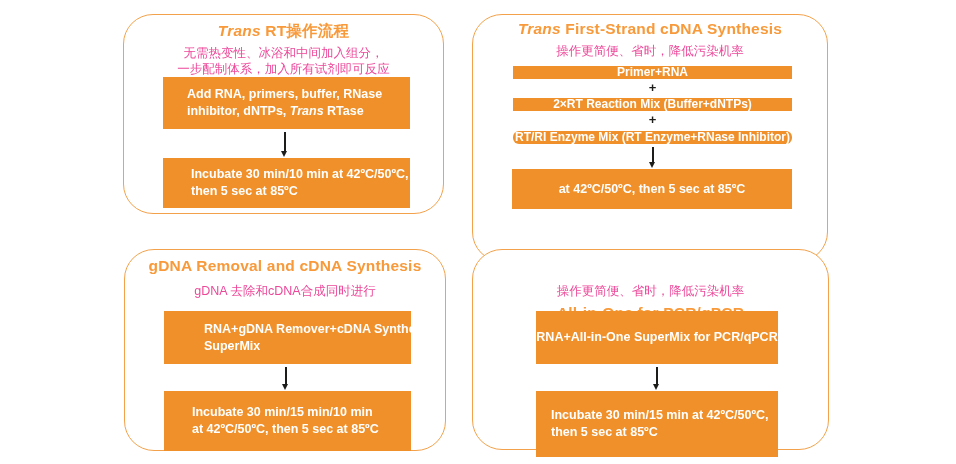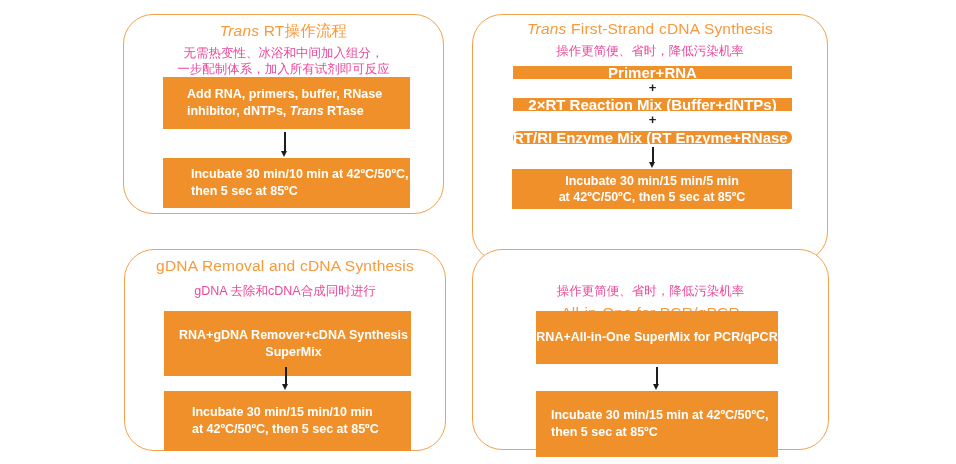--- a/index.html
+++ b/index.html
@@ -25,21 +25,21 @@
   .panel-bl { left: 124px; top: 249px; width: 322px; height: 202px; }
   .panel-br { left: 472px; top: 249px; width: 357px; height: 201px; }
 
   .panel-title {
     position: absolute;
     left: 0; right: 0;
     margin: 0;
     text-align: center;
     color: #f8993a;
     font-size: 15.5px;
-    font-weight: 400;
+    font-weight: 700;
     letter-spacing: 0.2px;
     white-space: nowrap;
   }
   .panel-title i { font-style: italic; }
 
   .subtitle {
     position: absolute;
     left: 0; right: 0;
     text-align: center;
     color: #ec4899;
@@ -61,21 +61,21 @@
     box-sizing: border-box;
   }
   .obox .line { display: block; white-space: nowrap; }
   .obox i { font-style: italic; }
 
   .bar {
     position: absolute;
     background: #f0902a;
     color: #ffffff;
     font-weight: bold;
-    font-size: 15px;
+    font-size: 12px;
     line-height: 13px;
     height: 13px;
     text-align: center;
     white-space: nowrap;
   }
 
   .plus {
     position: absolute;
     text-align: center;
     color: #1d1d1b;
@@ -114,21 +114,21 @@
   .panel-tr .plus-1      { left: 40px; top: 66px;  width: 279px; }
   .panel-tr .bar-2       { left: 40px; top: 83px;  width: 279px; }
   .panel-tr .plus-2      { left: 40px; top: 98px;  width: 279px; }
   .panel-tr .bar-3       { left: 40px; top: 116px; width: 279px; border-radius: 6px; }
   .panel-tr .arrow       { left: 179px; top: 132px; height: 15px; }
   .panel-tr .obox-b      { left: 39px; top: 154px; width: 280px; height: 40px; text-align: center; line-height: 16px; }
 
   
   .panel-bl .panel-title { top: 7px; }
   .panel-bl .subtitle    { top: 34px; }
-  .panel-bl .obox-a      { left: 39px; top: 61px;  width: 247px; height: 65px; padding-left: 12px; text-align: center; }
+  .panel-bl .obox-a      { left: 39px; top: 61px;  width: 247px; height: 53px; padding-left: 40px; }
   .panel-bl .arrow       { left: 160px; top: 117px; height: 17px; }
   .panel-bl .obox-b      { left: 39px; top: 141px; width: 247px; height: 60px; padding-left: 28px; }
 
   
   .panel-br .panel-title { top: 7px; margin-top: 47px; }
   .panel-br .subtitle    { top: 34px; }
   .panel-br .obox-a      { left: 63px; top: 61px;  width: 242px; height: 53px; text-align: center; align-items: center; }
   .panel-br .arrow       { left: 183px; top: 117px; height: 17px; }
   .panel-br .obox-b      { left: 63px; top: 141px; width: 242px; height: 66px; padding-left: 15px; }
 </style>
@@ -157,21 +157,20 @@
   <section class="panel panel-tr">
     <h2 class="panel-title"><i>Trans</i><span> First-Strand cDNA Synthesis</span></h2>
     <div class="subtitle">操作更简便、省时，降低污染机率</div>
     <div class="bar bar-1">Primer+RNA</div>
     <div class="plus plus-1">+</div>
     <div class="bar bar-2">2×RT Reaction Mix (Buffer+dNTPs)</div>
     <div class="plus plus-2">+</div>
     <div class="bar bar-3">RT/RI Enzyme Mix (RT Enzyme+RNase Inhibitor)</div>
     <div class="arrow"></div>
     <div class="obox obox-b">
-      <span class="line">Incubate 30 min/15 min/5 min</span>
       <span class="line">at 42ºC/50ºC, then 5 sec at 85ºC</span>
     </div>
   </section>
 
   <section class="panel panel-bl">
     <h2 class="panel-title">gDNA Removal and cDNA Synthesis</h2>
     <div class="subtitle">gDNA 去除和cDNA合成同时进行</div>
     <div class="obox obox-a">
       <span class="line">RNA+gDNA Remover+cDNA Synthesis</span>
       <span class="line">SuperMix</span>

